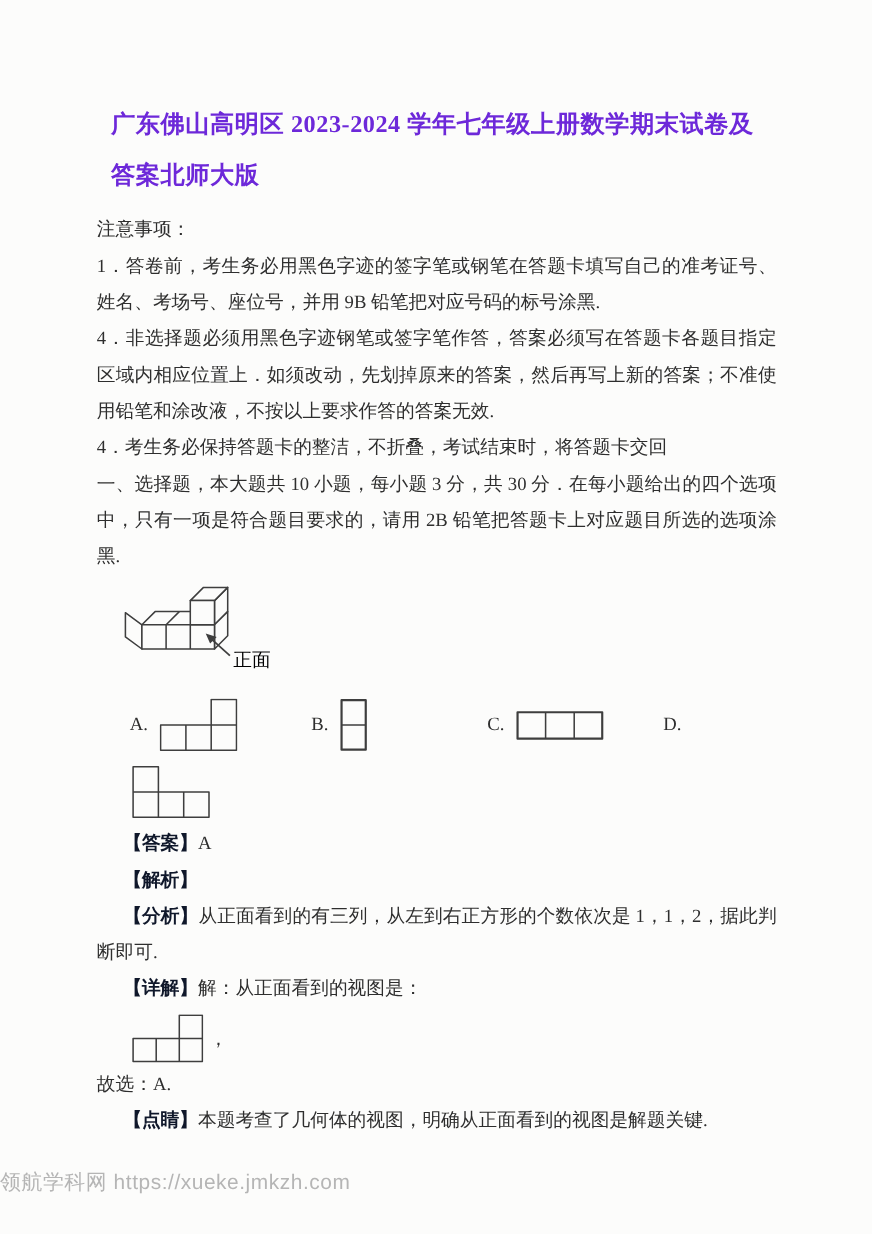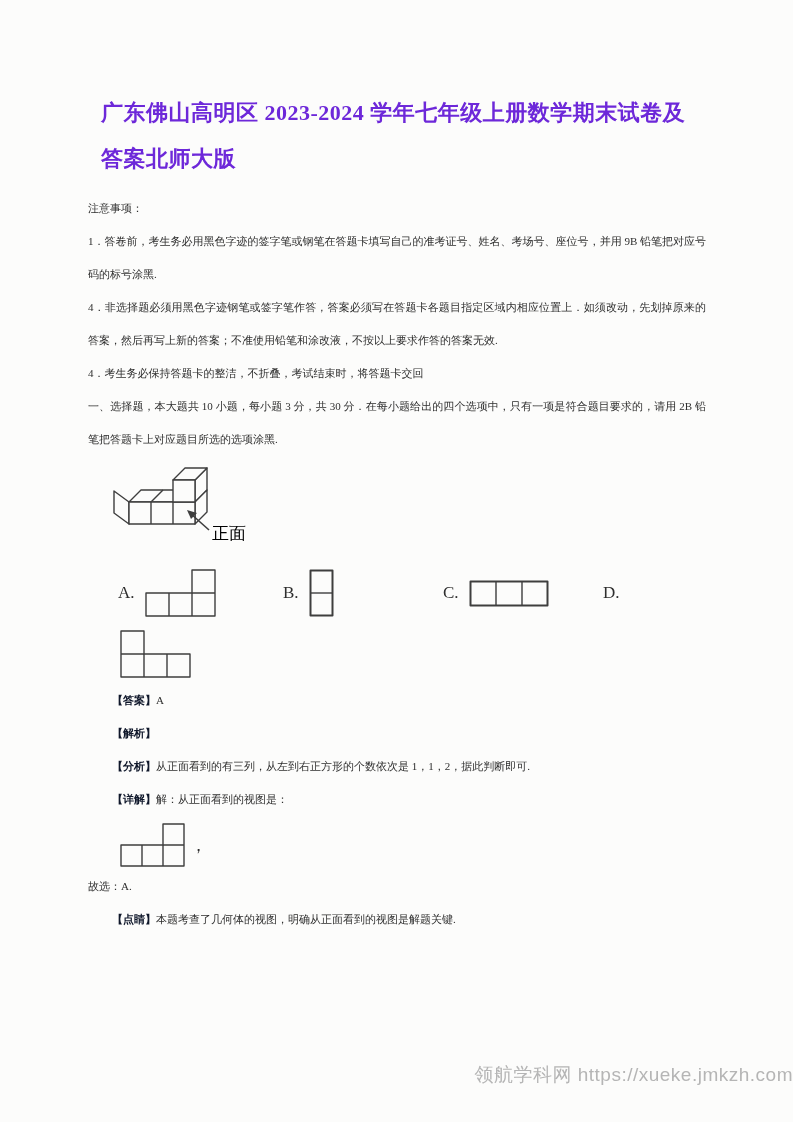--- a/index.html
+++ b/index.html
@@ -6,33 +6,33 @@
   .page{
     width:793px;height:1122px;background:#fcfcfb;position:relative;overflow:hidden;
     font-family:"Liberation Serif","DejaVu Serif",serif;color:#2e2e2e;
     box-shadow:0 0 4px rgba(0,0,0,.2);
   }
   .inner{position:absolute;left:88px;top:90px;width:618px;}
   .title{
     font-size:22px;font-weight:700;text-align:left;line-height:46px;
     width:592px;margin:0 auto 10px;letter-spacing:.5px;color:#6d28d9;font-family:Liberation Serif, serif;
   }
-  p.line{margin:0;font-size:11px;line-height:33px;text-align:justify;}
+  p.line{margin:0;font-size:17px;line-height:33px;text-align:justify;}
   .lbl{font-weight:700;color:#0f172a;margin-left:24px;}
   
   .fig3d{position:relative;width:330px;height:94px;margin:4px 0 0 24px;}
   .front-label{position:absolute;left:100px;top:62px;font-size:17px;color:#000000;}
   
   .opts{display:flex;align-items:center;margin:8px 0 2px 30px;height:62px;}
   .opt{display:flex;align-items:center;gap:10px;font-size:17px;}
   .opt-a{width:165px;}.opt-b{width:160px;}.opt-c{width:160px;}.opt-d{flex:1;}
   .dfig{margin:6px 0 2px 32px;height:52px;}
   .ansfig{display:flex;align-items:center;gap:5px;margin:4px 0 0 32px;height:50px;font-size:17px;}
   .footer{
-    position:absolute;top:1062px;left:0;width:100%;text-align:right;
+    position:absolute;top:1062px;left:0;width:100%;text-align:left;
     font-family:"Liberation Sans","DejaVu Sans",sans-serif;font-size:19px;color:#b5b5b5;
     letter-spacing:.5px;
   }
   svg{display:block;}
   .st{stroke:#3e3e3e;fill:#fcfcfb;stroke-width:1.4;stroke-linejoin:round;}
   .st2{stroke:#3e3e3e;fill:none;stroke-width:1.4;stroke-linejoin:round;}
   .thick{stroke-width:2;}
 </style>
 </head>
 <body>

